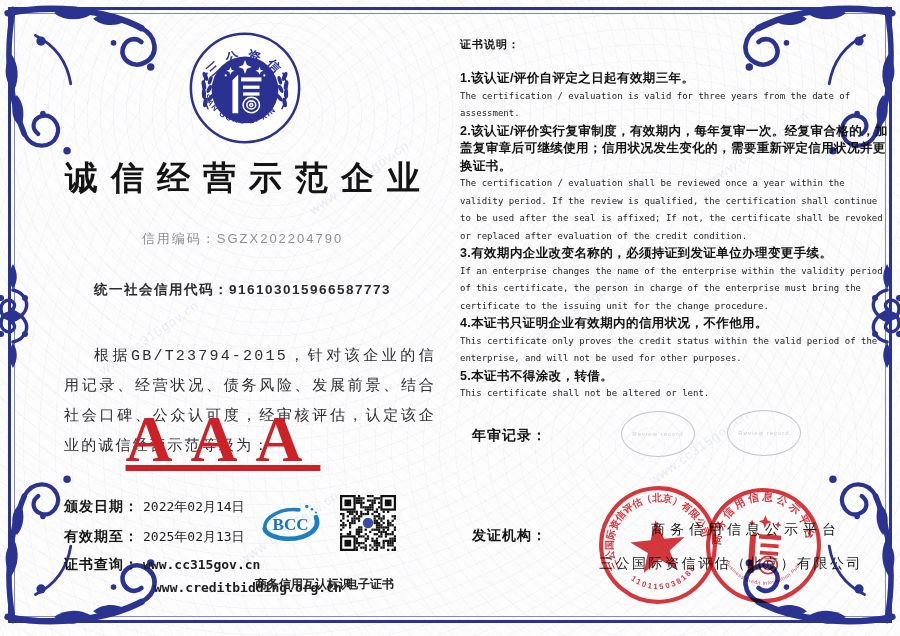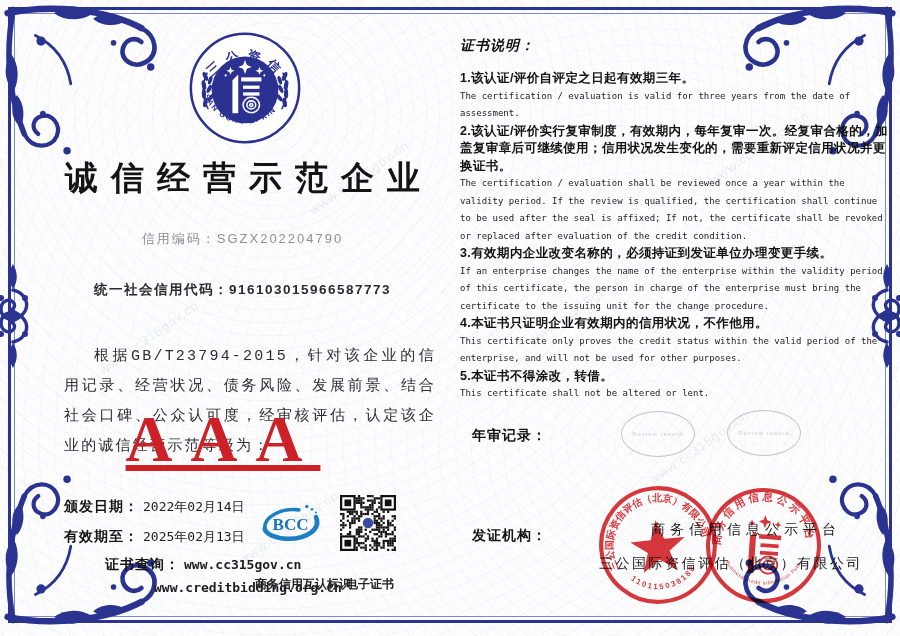--- a/index.html
+++ b/index.html
@@ -34,21 +34,21 @@
     font-size:15px;line-height:30px;letter-spacing:2.2px;text-align:justify;text-indent:2em;color:#2e2e30;margin-top:25px;}
   .rating{left:64px;top:402px;width:300px;text-align:center;font-family:"Liberation Serif","DejaVu Serif",serif;
     font-size:65px;font-weight:bold;letter-spacing:18px;color:#cc2127;text-indent:18px;text-decoration:underline;}
   .meta-row{position:absolute;left:64px;display:flex;align-items:baseline;white-space:nowrap;}
   .meta-label{font-size:14px;font-weight:bold;color:#141414;letter-spacing:1px;text-align:right;}
   .meta-value{font-family:"DejaVu Sans Mono","Liberation Mono",monospace;font-size:13px;color:#1d1d1f;margin-left:4px;}
   .bcc{left:256px;top:500px;width:70px;height:46px;}
   .qr{left:340px;top:495px;width:56px;height:56px;}
   .cap{position:absolute;top:576px;font-size:12px;font-weight:bold;color:#222;text-align:center;}
   
-  .expl-head{left:460px;top:37px;font-size:14px;font-weight:bold;color:#111;letter-spacing:1px;font-style:italic;}
+  .expl-head{left:460px;top:37px;font-size:11px;font-weight:bold;color:#111;letter-spacing:1px;}
   .expl{left:460px;top:70px;width:430px;}
   .expl .zh{font-size:12.5px;font-weight:bold;color:#121212;line-height:17.5px;letter-spacing:0.4px;}
   .expl .en{font-family:"DejaVu Sans Mono","Liberation Mono",monospace;font-size:9px;color:#1c1c1e;line-height:17.5px;}
   .review-label{left:472px;top:427px;font-size:14px;font-weight:bold;color:#141414;letter-spacing:1px;}
   .review-oval{position:absolute;width:72px;height:44px;border:1px solid #c3c3c8;border-radius:50%;
     display:flex;align-items:center;justify-content:center;font-size:6px;letter-spacing:1px;color:#cfcfd4;}
   .issuer-label{left:472px;top:527px;font-size:14px;font-weight:bold;color:#141414;letter-spacing:1px;}
   .issuer-1{left:596px;top:521px;width:300px;text-align:center;font-size:14px;letter-spacing:5px;color:#1a1a1a;}
   .issuer-2{left:566px;top:555px;width:330px;text-align:center;font-size:14px;letter-spacing:2.5px;color:#1a1a1a;}
   .seal{position:absolute;mix-blend-mode:multiply;opacity:0.92;}
@@ -197,21 +197,21 @@
   <div class="abs rating">AAA</div>
 
   <div class="meta-row" style="top:498px;">
     <span class="meta-label">颁发日期：</span>
     <span class="meta-value">2022年02月14日</span>
   </div>
   <div class="meta-row" style="top:528px;">
     <span class="meta-label">有效期至：</span>
     <span class="meta-value">2025年02月13日</span>
   </div>
-  <div class="meta-row" style="top:556px;padding-left:41px;">
+  <div class="meta-row" style="top:556px;">
     <span class="meta-label">证书查询：</span>
     <span class="meta-value" style="font-weight:bold;">www.cc315gov.cn</span>
   </div>
   <div class="meta-row" style="top:580px;left:150px;">
     <span class="meta-value" style="font-weight:bold;">www.creditbidding.org.cn</span>
   </div>
 
   <svg class="abs bcc" viewBox="0 0 100 70">
     <g fill="none" stroke="#1d7fc3" stroke-linecap="round">
       <path d="M10 44 C 8 26 34 12 62 15" stroke-width="5.5"></path>

